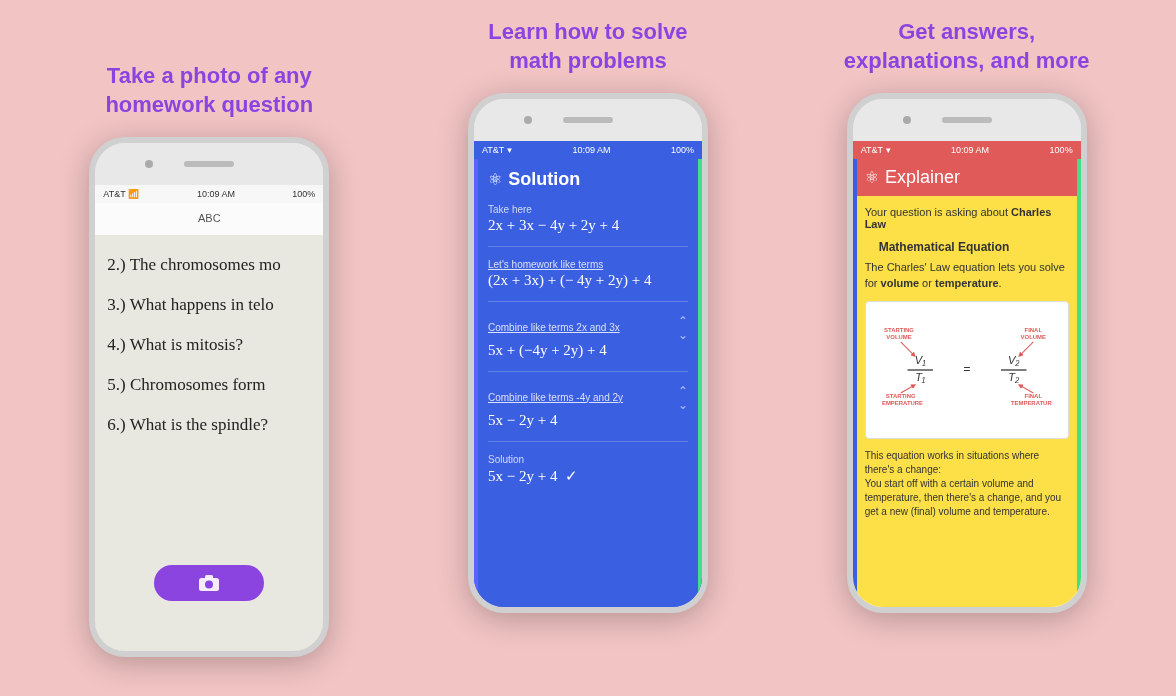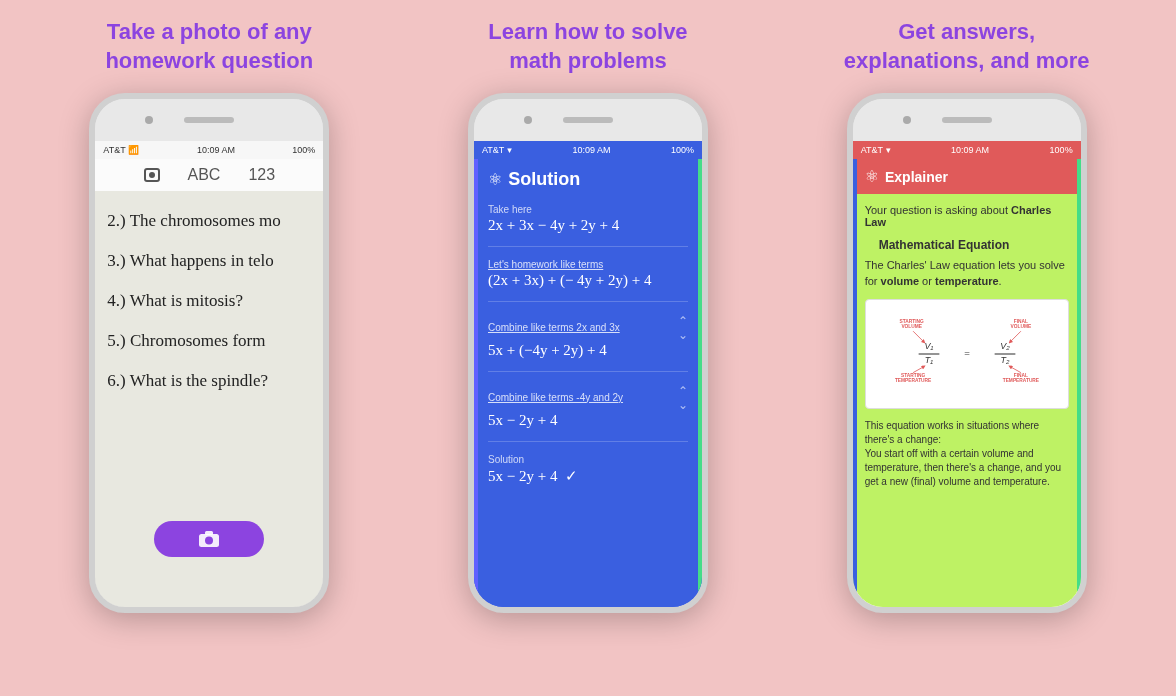--- a/index.html
+++ b/index.html
@@ -107,23 +107,24 @@
       display: flex;
       flex-direction: column;
     }
 
     .camera-toolbar {
       background: rgba(255,255,255,0.9);
       height: 32px;
       display: flex;
       align-items: center;
       justify-content: center;
-      gap: 28px;
-      font-size: 16px;
+      gap: 16px;
+      font-size: 11px;
       color: #555;
+      flex-direction: column;
     }
 
     .camera-icon-small {
       width: 16px;
       height: 14px;
       border: 2px solid #555;
       border-radius: 3px;
       position: relative;
       display: inline-flex;
       align-items: center;
@@ -252,28 +253,28 @@
 
     .explainer-header {
       background: #e05a5a;
       padding: 8px 12px 8px 12px;
       display: flex;
       align-items: center;
       gap: 6px;
     }
 
     .explainer-title {
-      font-size: 14px;
-      font-weight: 700;
+      font-size: 18px;
+      font-weight: 400;
       color: white;
     }
 
     .explainer-body {
       flex: 1;
-      background: #bef264;
+      background: #fde047;
       padding: 10px 12px;
       font-size: 11px;
       color: #333;
       overflow: hidden;
       display: flex;
       flex-direction: column;
       gap: 6px;
     }
 
     .explainer-intro {
@@ -299,21 +300,21 @@
       line-height: 1.4;
     }
 
     .charles-diagram {
       background: white;
       border: 1px solid #ddd;
       border-radius: 4px;
       padding: 16px;
       margin-top: 4px;
       position: relative;
-      height: 110px;
+      height: 138px;
       display: flex;
       align-items: center;
       justify-content: flex-end;
     }
 
     .charles-svg {
       width: 100%;
       height: 100%;
     }
 
@@ -362,21 +363,21 @@
       color: rgba(255,255,255,0.6);
       font-size: 12px;
     }
   </style>
 </head>
 <body>
 
 <div class="main-container">
 
   <div class="column">
-    <div class="column-title" style="white-space: pre-line;">Take a photo of any
+    <div class="column-title" style="white-space: pre-line; margin-top: 44px;">Take a photo of any
 homework question</div>
     <div class="phone">
       <div class="phone-top">
         <div class="phone-camera"></div>
         <div class="phone-speaker"></div>
       </div>
 
       <div class="status-bar">
         <div class="status-bar-left">
           <span>AT&amp;T</span>

